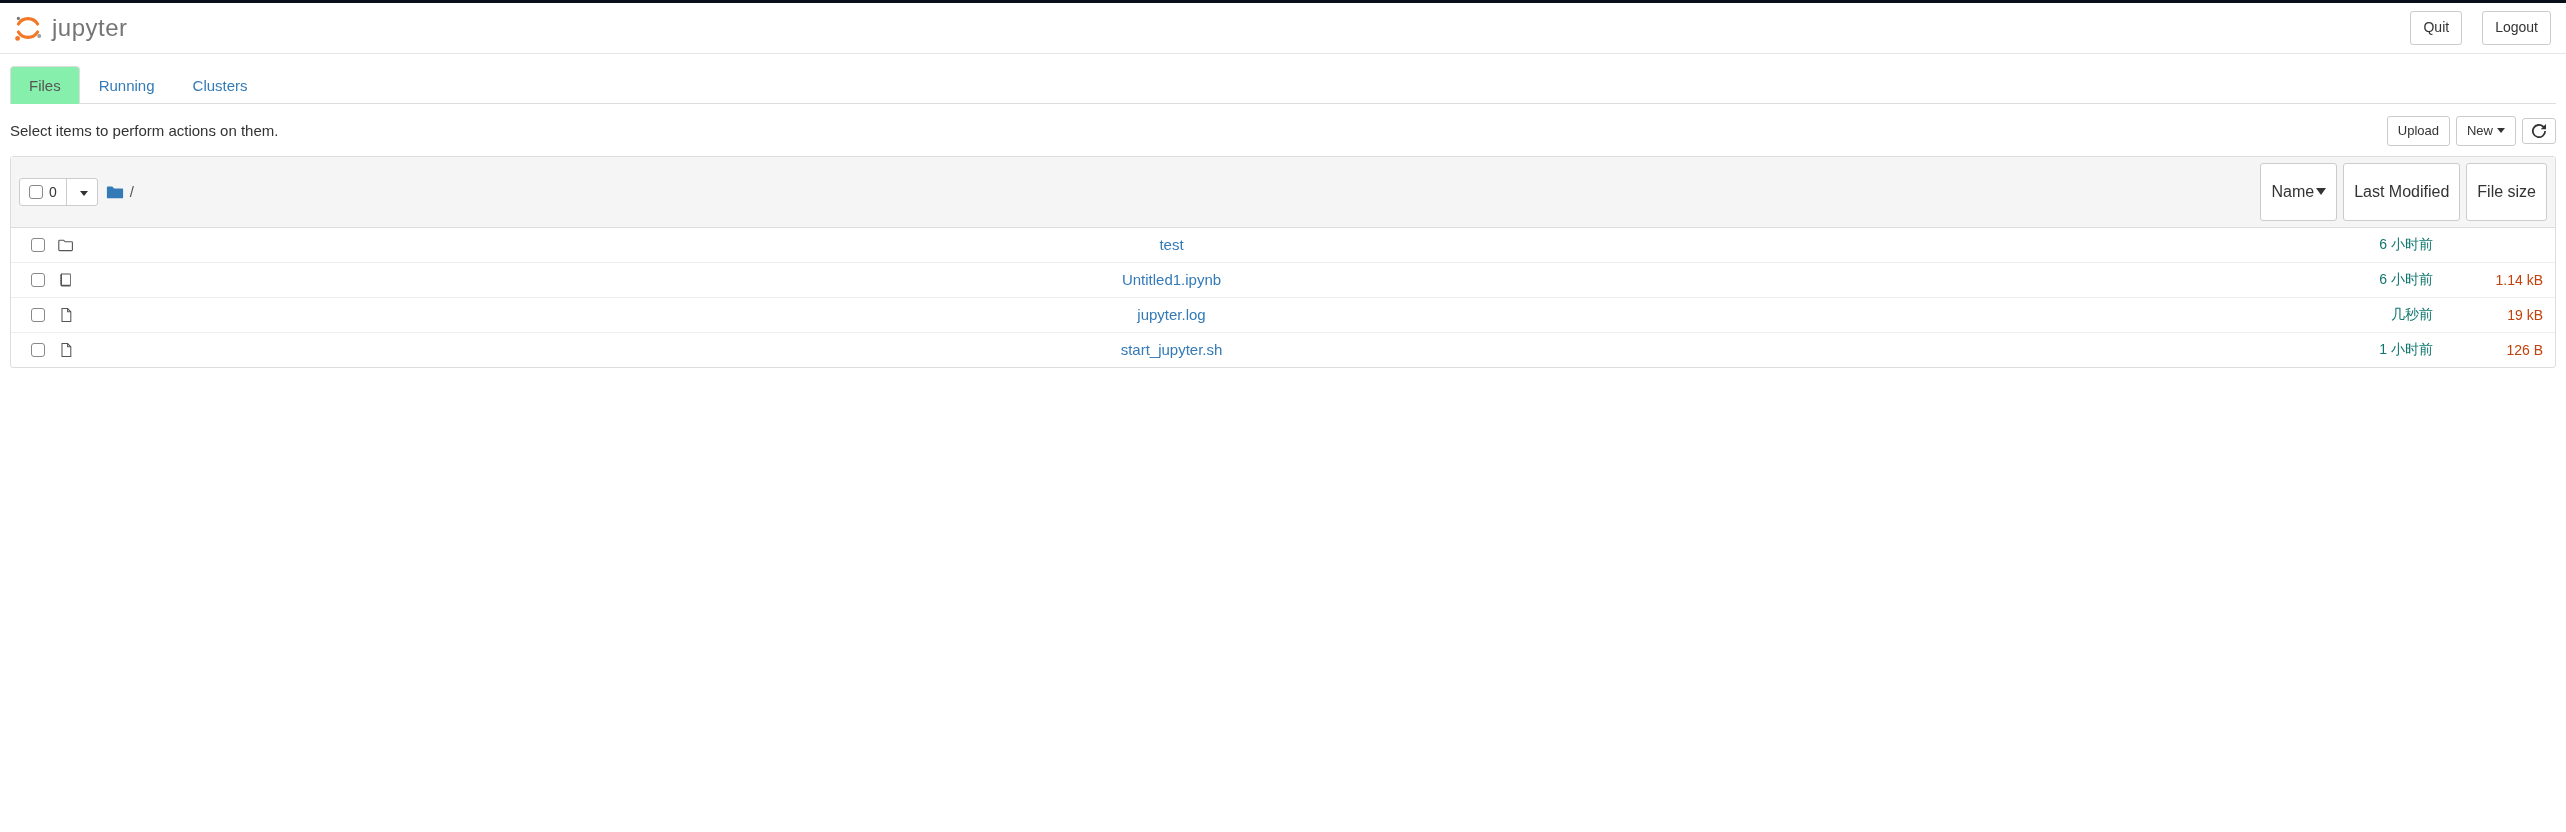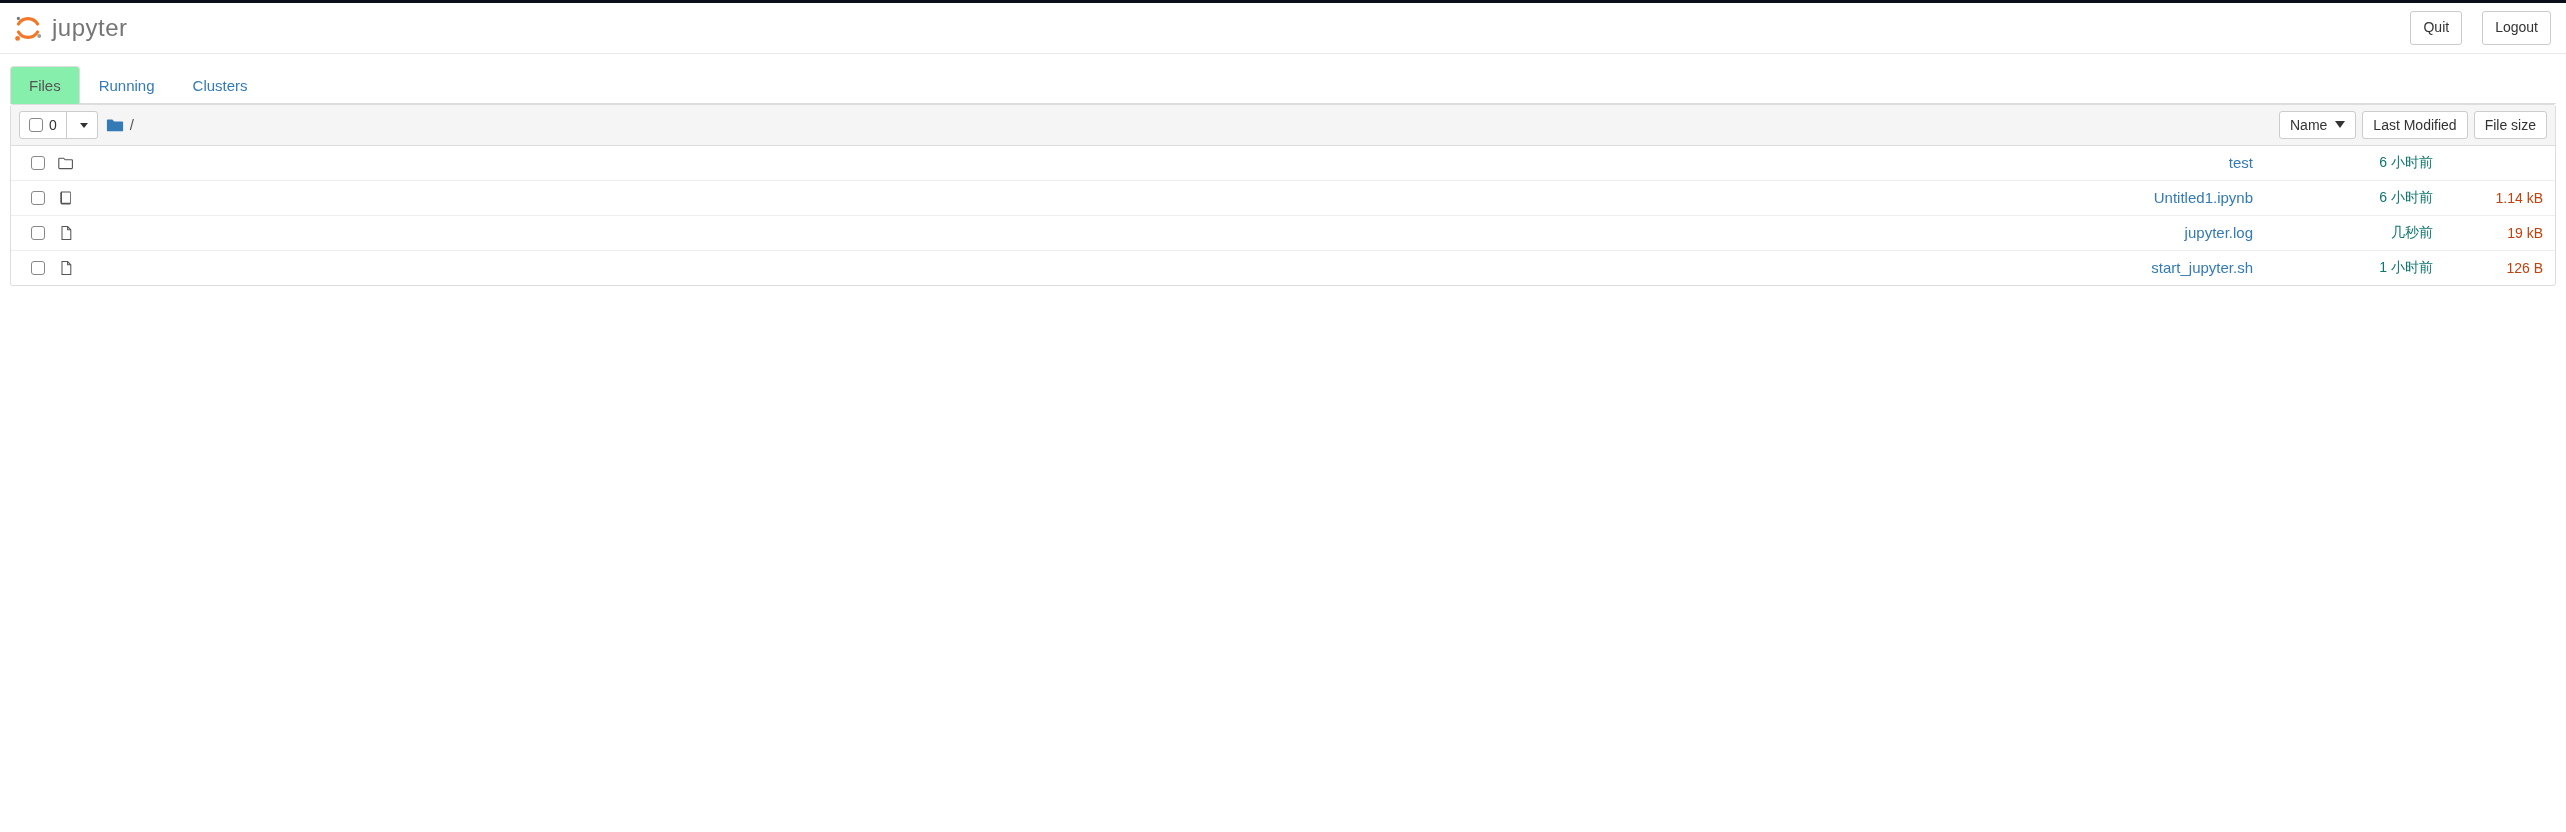--- a/index.html
+++ b/index.html
@@ -124,23 +124,23 @@
       gap: 6px;
       font-size: 15px;
       color: #333;
     }
     .folder-icon svg { width: 18px; height: 16px; display: block; fill: #337ab7; }
     .bc-sep { color: #555; }
     .ph-right { display: flex; gap: 6px; }
     .sort-btn {
       display: inline-flex;
       align-items: center;
-      gap: 8px;
-      padding: 5px 10px;
-      font-size: 14px;
+      gap: 2px;
+      padding: 19px 10px;
+      font-size: 16px;
       color: #333;
       background: #fff;
       border: 1px solid #ccc;
       border-radius: 3px;
       cursor: pointer;
     }
     .arrow-down {
       width: 0; height: 0;
       border-left: 5px solid transparent;
       border-right: 5px solid transparent;
@@ -163,21 +163,21 @@
       width: 26px;
       display: flex;
       justify-content: center;
     }
     .row-icon svg { width: 16px; height: 16px; }
     .row-name {
       flex: 1;
       color: #337ab7;
       font-size: 15px;
       cursor: pointer;
-      text-align: right;
+      text-align: center;
       margin-left: 11px;
     }
     .row-modified { width: 180px; text-align: right; font-size: 14px; color: #0f766e; }
     .row-size { width: 110px; text-align: right; font-size: 14px; color: #c2410c; }
     .refresh-icon svg { width: 14px; height: 14px; display: block; }
   </style>
 </head>
 <body>
 
 <div class="top-border"></div>
@@ -202,20 +202,37 @@
 </div>
 
 <div class="main">
 
   <div class="tabs">
     <div class="tab active">Files</div>
     <div class="tab">Running</div>
     <div class="tab">Clusters</div>
   </div>
 
+  <div class="action-bar">
+    <div class="select-hint">Select items to perform actions on them.</div>
+    <div class="action-controls">
+      <button class="btn btn-sm">Upload</button>
+      <button class="btn btn-sm">
+        <span>New</span>
+        <span class="caret-down"></span>
+      </button>
+      <button class="btn btn-icon">
+        <span class="refresh-icon">
+          <svg viewBox="0 0 16 16">
+              <path fill="#333" d="M13.6 2.3A8 8 0 1 0 16 8h-2a6 6 0 1 1-1.8-4.2L10 6h6V0z"></path>
+            </svg>
+        </span>
+      </button>
+    </div>
+  </div>
 
   <div class="file-panel">
 
     <div class="panel-header">
       <div class="ph-left">
         <div class="select-all-group">
           <div class="select-all-main">
             <span class="checkbox-box"></span>
             <span class="count-label">0</span>
           </div>

